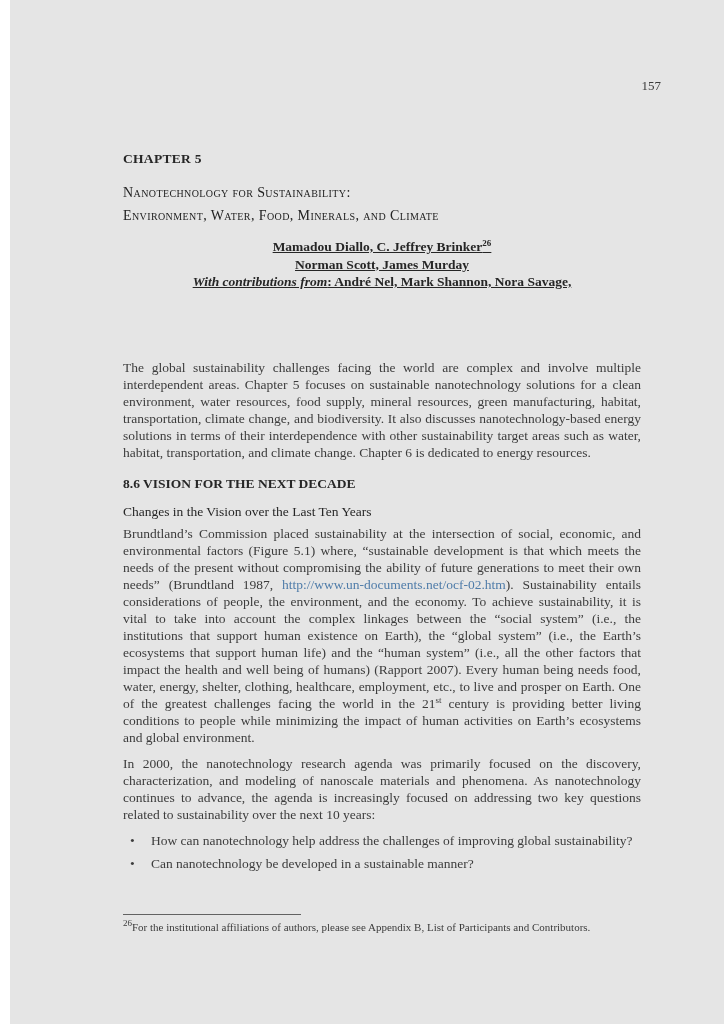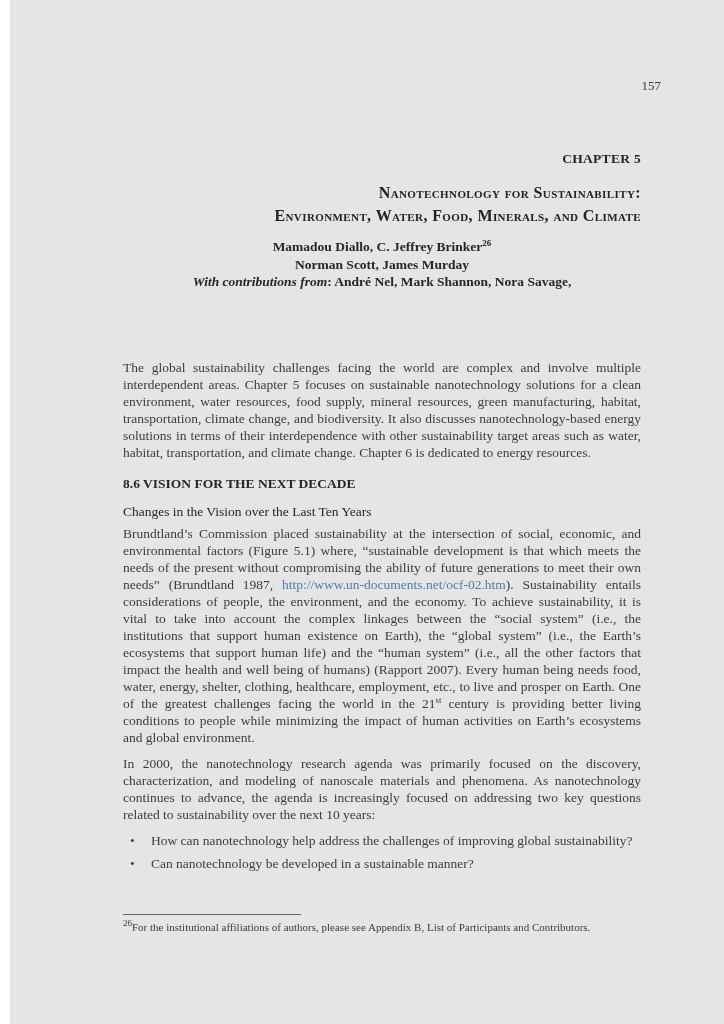--- a/index.html
+++ b/index.html
@@ -29,45 +29,46 @@
     color: #3a3a3a;
   }
   .content {
     position: absolute;
     left: 113px;
     top: 0;
     width: 518px;
   }
   .chapter-label {
     margin-top: 150px;
-    text-align: right;
+    text-align: left;
     font-weight: bold;
     font-size: 13.5px;
     line-height: 17px;
     letter-spacing: 0.3px;
     color: #262626;
   }
   .title {
     margin: 14px 0 0 0;
-    text-align: right;
-    font-weight: bold;
-    font-size: 16px;
+    text-align: left;
+    font-weight: normal;
+    font-size: 14px;
     line-height: 23px;
     font-variant: small-caps;
     letter-spacing: 0.4px;
     color: #222222;
   }
   .title-line { display: block; }
   .authors {
     margin-top: 11px;
     text-align: center;
     font-weight: bold;
     font-size: 13.5px;
     line-height: 17.5px;
     color: #262626;
+    text-decoration: underline;
   }
   .authors .it { font-style: italic; }
   sup {
     font-size: 9px;
     vertical-align: super;
     line-height: 0;
   }
   .para {
     margin: 0;
     text-align: justify;

